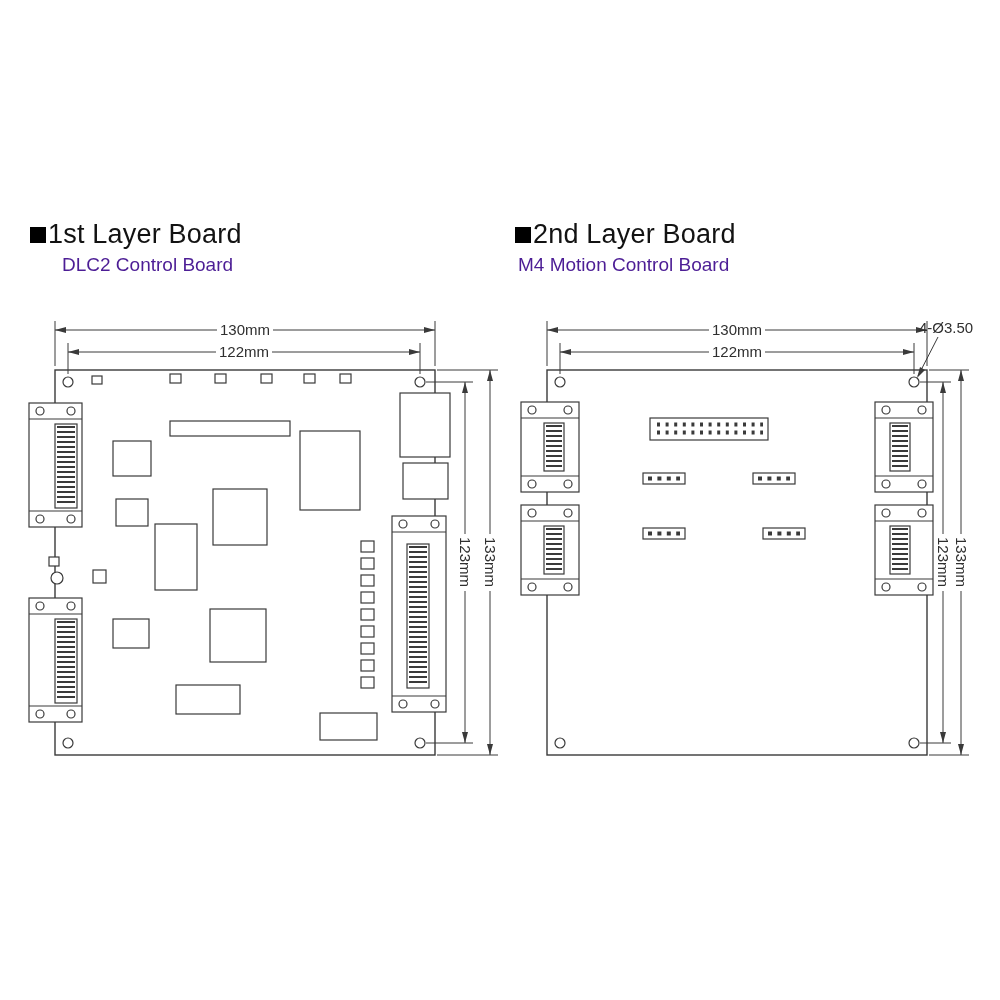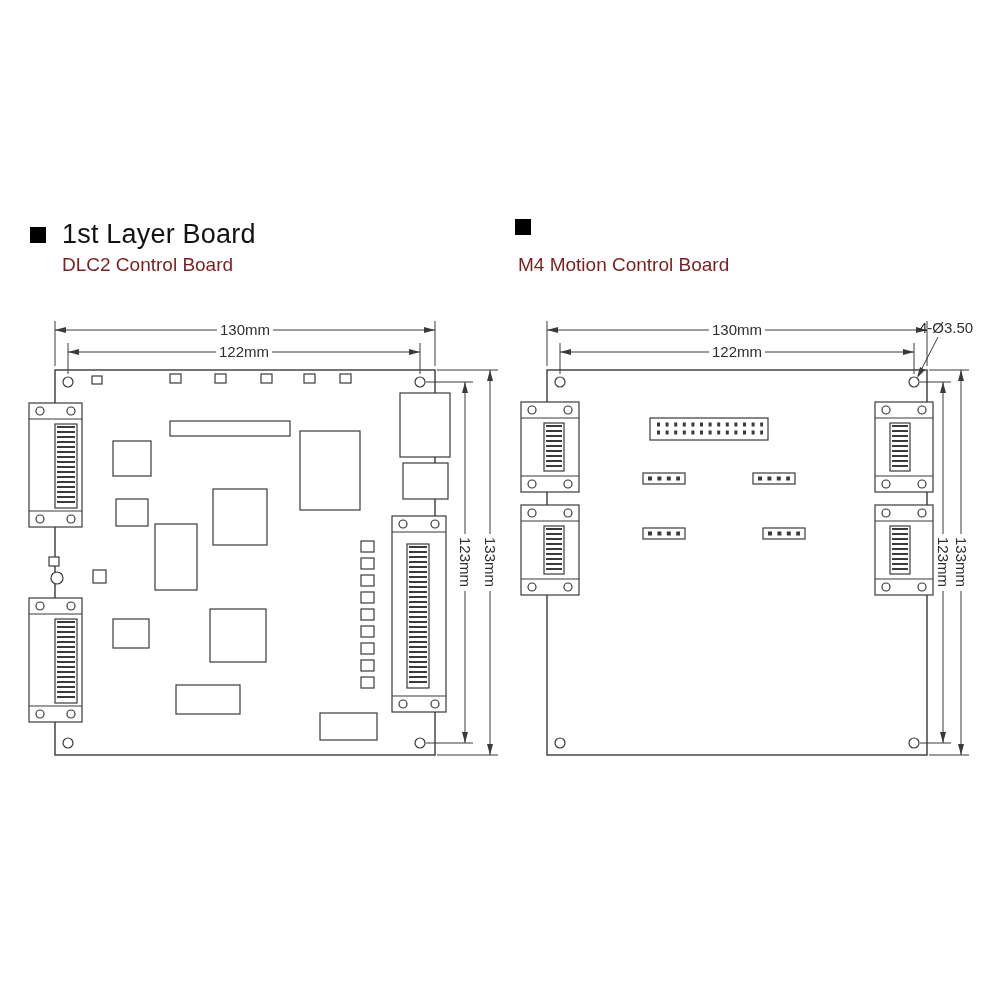--- a/index.html
+++ b/index.html
@@ -1,25 +1,25 @@
 <!DOCTYPE html>
 <html><head>
 <meta charset="utf-8">
 <style>
   html,body{margin:0;padding:0;}
   body{
     width:1000px;height:1000px;background:#ffffff;position:relative;
     font-family:"Liberation Sans",sans-serif;overflow:hidden;
   }
   .section-heading{
-    position:absolute;display:flex;align-items:center;gap:16px;
+    position:absolute;display:flex;align-items:center;gap:2px;
     font-size:27px;color:#121212;letter-spacing:0.2px;
   }
   .bullet{width:16px;height:16px;background:#000;display:inline-block;flex:0 0 auto;}
-  .section-sub{position:absolute;font-size:19px;color:#7f1d1d;}
+  .section-sub{position:absolute;font-size:19px;color:#4c1d95;}
   svg{position:absolute;left:0;top:0;}
   .outline{stroke:#3a3a3a;stroke-width:1.4;fill:#ffffff;}
   .comp{stroke:#3a3a3a;stroke-width:1.2;fill:#ffffff;}
   .ln{stroke:#3a3a3a;stroke-width:1.2;fill:none;}
   .dim{stroke:#3a3a3a;stroke-width:1;fill:none;}
   .arrow{fill:#3a3a3a;stroke:none;}
   .hatch{stroke:#3a3a3a;fill:none;}
   .mask{fill:#ffffff;stroke:none;}
   svg text{font-family:"Liberation Sans",sans-serif;font-size:15px;fill:#2f2f2f;}
 </style>
@@ -27,20 +27,21 @@
 <body>
 
 <div class="section-heading" style="left:30px;top:219px">
   <span class="bullet"></span>
   <span>1st Layer Board</span>
 </div>
 <div class="section-sub" style="left:62px;top:254px">DLC2 Control Board</div>
 
 <div class="section-heading" style="left:515px;top:219px">
   <span class="bullet"></span>
+  <span>2nd Layer Board</span>
 </div>
 <div class="section-sub" style="left:518px;top:254px">M4 Motion Control Board</div>
 
 <svg width="1000" height="1000" viewBox="0 0 1000 1000">
 
   <g>
     <rect class="outline" x="55" y="370" width="380" height="385"></rect>
 
     <g>
       <rect class="comp" x="92" y="376" width="10" height="8"></rect>

